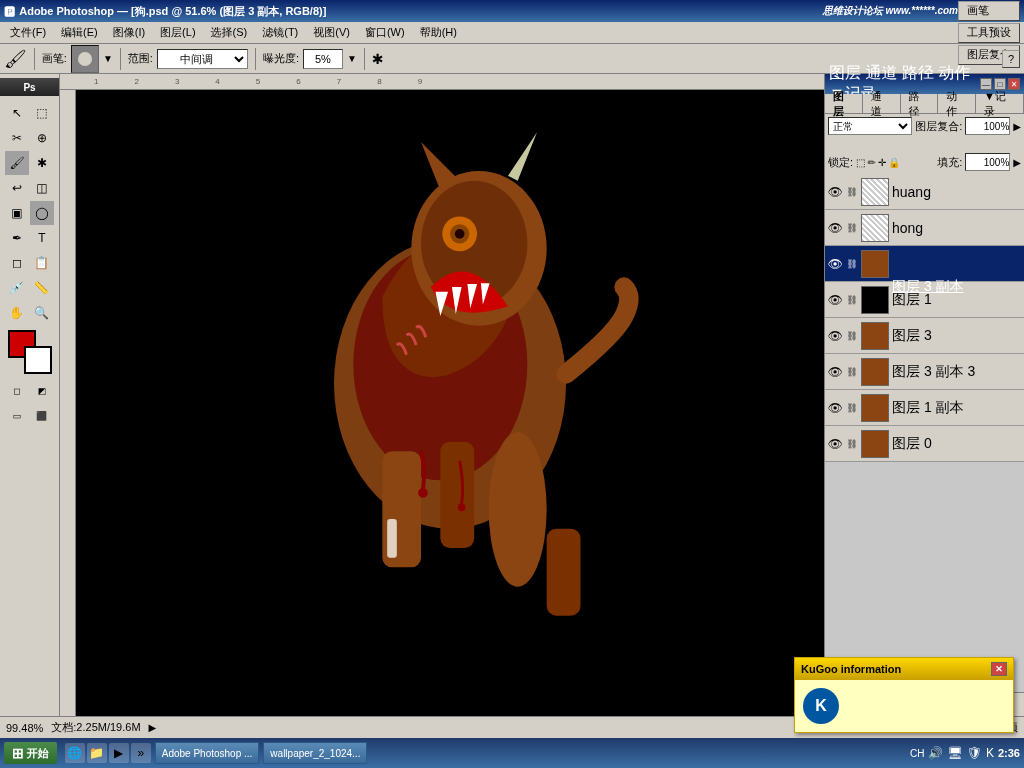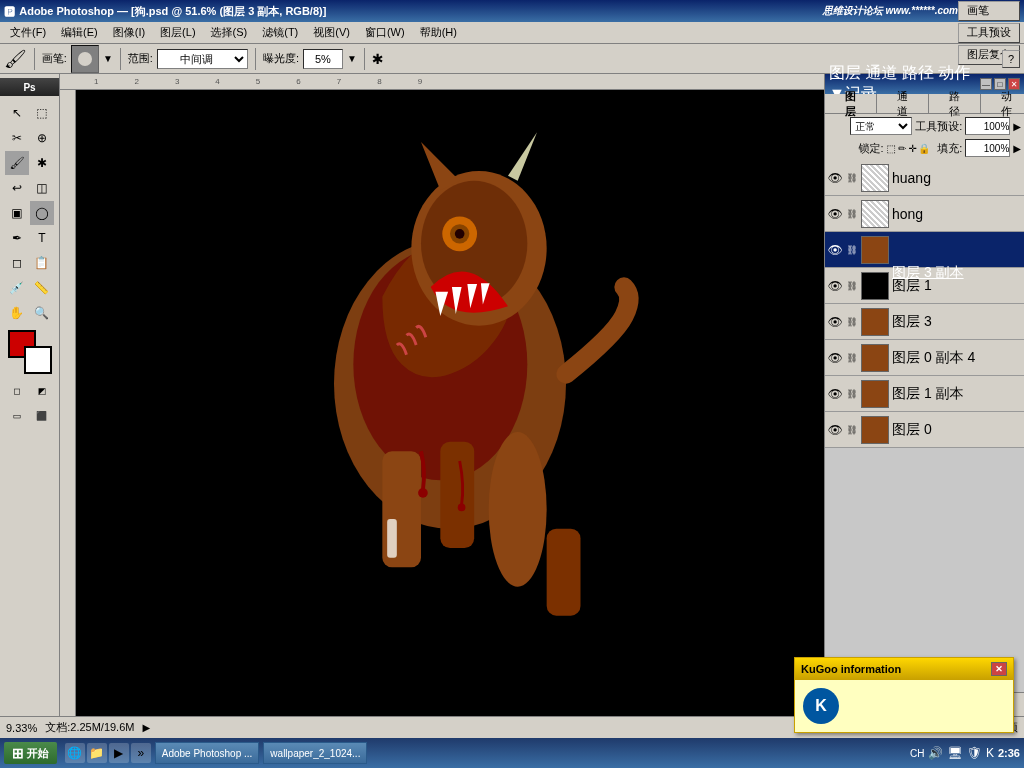--- a/index.html
+++ b/index.html
@@ -106,26 +106,26 @@
     #layers-title-bar {
       height: 20px; background: linear-gradient(to bottom, #0a246a, #3a6ea5);
       display: flex; align-items: center; justify-content: space-between;
       padding: 0 4px; color: white; font-size: 10px;
     }
     #layers-tabs {
       display: flex; background: #d4d0c8; border-bottom: 1px solid #808080;
       height: 20px;
     }
     .layer-tab {
-      padding: 2px 20px; font-size: 11px; cursor: pointer;
+      padding: 2px 8px; font-size: 11px; cursor: pointer;
       border-right: 1px solid #808080; display: flex; align-items: center;
     }
     .layer-tab.active { background: #d4d0c8; font-weight: bold; }
     #layers-controls {
-      padding: 3px; display: flex; flex-direction: column; gap: 4px; align-items: flex-end;
+      padding: 3px; display: flex; flex-direction: column; gap: 18px;
     }
     .layers-row { display: flex; align-items: center; gap: 3px; font-size: 11px; }
     .layers-select { height: 18px; font-size: 10px; background: white; border: 1px inset #808080; flex: 1; }
     .layers-input { width: 45px; height: 18px; font-size: 10px; background: white; border: 1px inset #808080; text-align: right; }
     .layers-lock-icons { display: flex; gap: 2px; align-items: center; }
     .lock-icon { font-size: 10px; }
     #layers-list { flex: 1; background: #c8c8c8; overflow-y: auto; }
     .layer-item {
       height: 36px; display: flex; align-items: center;
       border-bottom: 1px solid #999; padding: 0 2px; gap: 3px;
@@ -410,21 +410,21 @@
       <div class="layer-tab">▼记录</div>
     </div>
 
     <div id="layers-controls">
       <div class="layers-row">
         <select class="layers-select">
           <option>正常</option>
           <option>溶解</option>
           <option>正片叠底</option>
         </select>
-        <span>工具预设:</span>
+        <span>图层复合:</span>
         <input type="text" class="layers-input" value="100%" style="">
         <span style="font-size:10px;cursor:pointer;">▶</span>
       </div>
       <div class="layers-row">
         <span>锁定:</span>
         <div class="layers-lock-icons">
           <span class="lock-icon">⬚</span>
           <span class="lock-icon">✏</span>
           <span class="lock-icon">✛</span>
           <span class="lock-icon">🔒</span>
@@ -470,21 +470,21 @@
         <div class="layer-eye">👁</div>
         <div class="layer-chain">⛓</div>
         <div class="layer-thumb dog"></div>
         <span class="layer-name">图层 3</span>
       </div>
 
       <div class="layer-item">
         <div class="layer-eye">👁</div>
         <div class="layer-chain">⛓</div>
         <div class="layer-thumb dog"></div>
-        <span class="layer-name">图层 0 副本 4</span>
+        <span class="layer-name">图层 3 副本 3</span>
       </div>
 
       <div class="layer-item">
         <div class="layer-eye">👁</div>
         <div class="layer-chain">⛓</div>
         <div class="layer-thumb dog"></div>
         <span class="layer-name">图层 1 副本</span>
       </div>
 
       <div class="layer-item">
@@ -500,21 +500,21 @@
       <span class="footer-btn" title="添加蒙版">⬚</span>
       <span class="footer-btn" title="调整图层">◑</span>
       <span class="footer-btn" title="新建组">📁</span>
       <span class="footer-btn" title="新建图层">📄</span>
       <span class="footer-btn" title="删除图层">🗑</span>
     </div>
   </div>
 </div>
 
 <div id="status-bar">
-  <span>9.33%</span>
+  <span>99.48%</span>
   <span>文档:2.25M/19.6M</span>
   <span class="status-arrow">▶</span>
   <span style="margin-left:auto;">选项</span>
 </div>
 
 <div id="kugoo-popup">
   <div id="kugoo-title">
     <span>KuGoo information</span>
     <div class="title-btn" style="background:#cc4444;color:white;">✕</div>
   </div>

